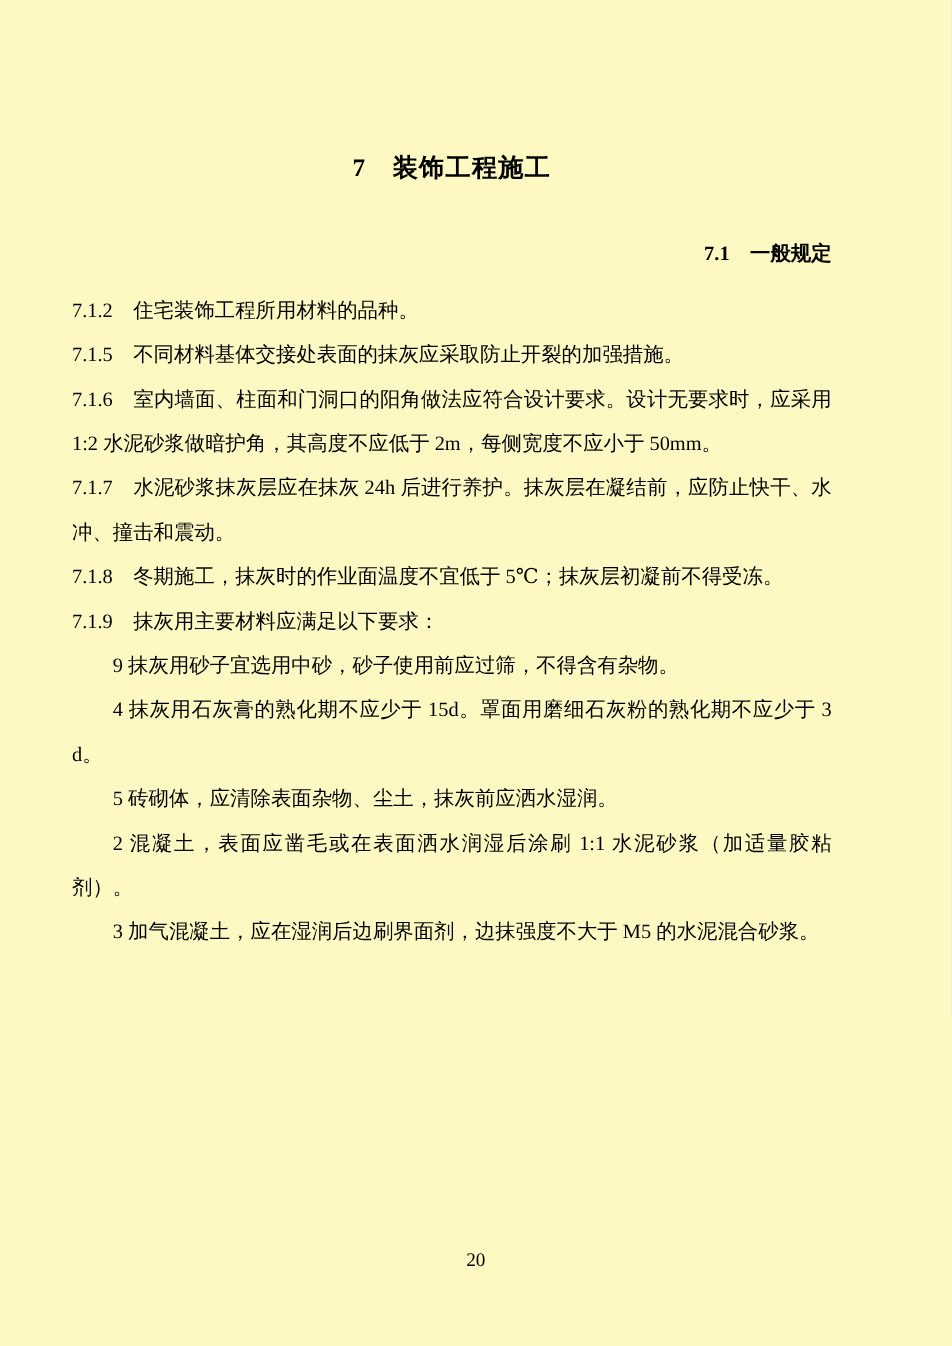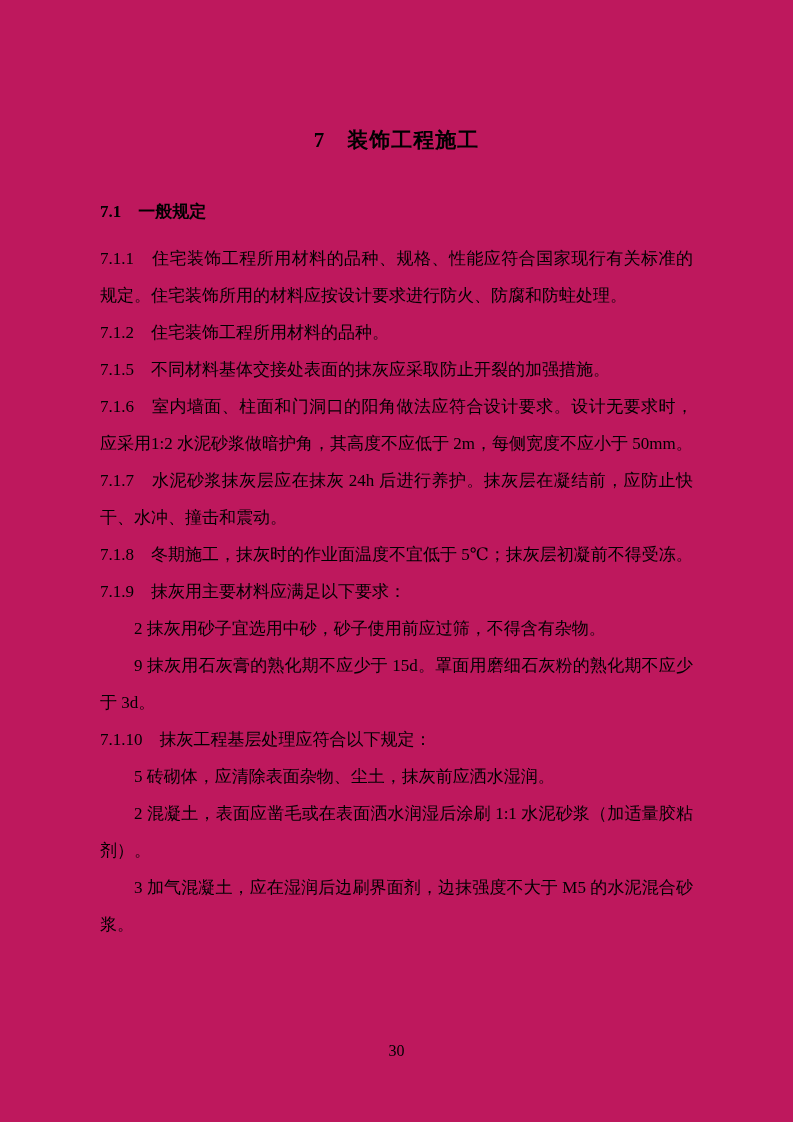--- a/index.html
+++ b/index.html
@@ -5,39 +5,39 @@
   html, body {
     margin: 0;
     padding: 0;
     background: #e8e8e8;
   }
   .page {
     position: relative;
     width: 793px;
     height: 1122px;
     margin: 0 auto;
-    background: #be185d;
+    background: #fef9c3;
     box-sizing: border-box;
-    padding: 126px 100px 0 100px;
+    padding: 126px 100px 0 60px;
     font-family: "Liberation Serif", "DejaVu Serif", serif;
     color: #000000;
     overflow: hidden;
   }
   .doc-title {
     font-size: 21px;
     font-weight: bold;
     text-align: center;
     margin: 0;
     line-height: 28px;
     letter-spacing: 1px;
   }
   .section-title {
     font-size: 17px;
     font-weight: bold;
-    text-align: left;
+    text-align: right;
     margin: 46px 0 16px 0;
     line-height: 24px;
   }
   .body-text p {
     font-size: 17px;
     line-height: 37px;
     margin: 0;
     text-align: justify;
     word-break: break-all;
   }
@@ -57,30 +57,28 @@
 </head>
 <body>
 
 <div class="page">
 
   <h1 class="doc-title">7　装饰工程施工</h1>
 
   <h2 class="section-title">7.1　一般规定</h2>
 
   <div class="body-text">
-    <p>7.1.1　住宅装饰工程所用材料的品种、规格、性能应符合国家现行有关标准的规定。住宅装饰所用的材料应按设计要求进行防火、防腐和防蛀处理。</p>
     <p>7.1.2　住宅装饰工程所用材料的品种。</p>
     <p>7.1.5　不同材料基体交接处表面的抹灰应采取防止开裂的加强措施。</p>
     <p>7.1.6　室内墙面、柱面和门洞口的阳角做法应符合设计要求。设计无要求时，应采用1:2 水泥砂浆做暗护角，其高度不应低于 2m，每侧宽度不应小于 50mm。</p>
     <p>7.1.7　水泥砂浆抹灰层应在抹灰 24h 后进行养护。抹灰层在凝结前，应防止快干、水冲、撞击和震动。</p>
     <p>7.1.8　冬期施工，抹灰时的作业面温度不宜低于 5℃；抹灰层初凝前不得受冻。</p>
     <p>7.1.9　抹灰用主要材料应满足以下要求：</p>
-    <p class="sub">2 抹灰用砂子宜选用中砂，砂子使用前应过筛，不得含有杂物。</p>
-    <p class="sub">9 抹灰用石灰膏的熟化期不应少于 15d。罩面用磨细石灰粉的熟化期不应少于 3d。</p>
-    <p>7.1.10　抹灰工程基层处理应符合以下规定：</p>
+    <p class="sub">9 抹灰用砂子宜选用中砂，砂子使用前应过筛，不得含有杂物。</p>
+    <p class="sub">4 抹灰用石灰膏的熟化期不应少于 15d。罩面用磨细石灰粉的熟化期不应少于 3d。</p>
     <p class="sub">5 砖砌体，应清除表面杂物、尘土，抹灰前应洒水湿润。</p>
     <p class="sub">2 混凝土，表面应凿毛或在表面洒水润湿后涂刷 1:1 水泥砂浆（加适量胶粘剂）。</p>
     <p class="sub">3 加气混凝土，应在湿润后边刷界面剂，边抹强度不大于 M5 的水泥混合砂浆。</p>
   </div>
 
-  <div class="page-number">30</div>
+  <div class="page-number">20</div>
 
 </div>
 
 </body></html>

